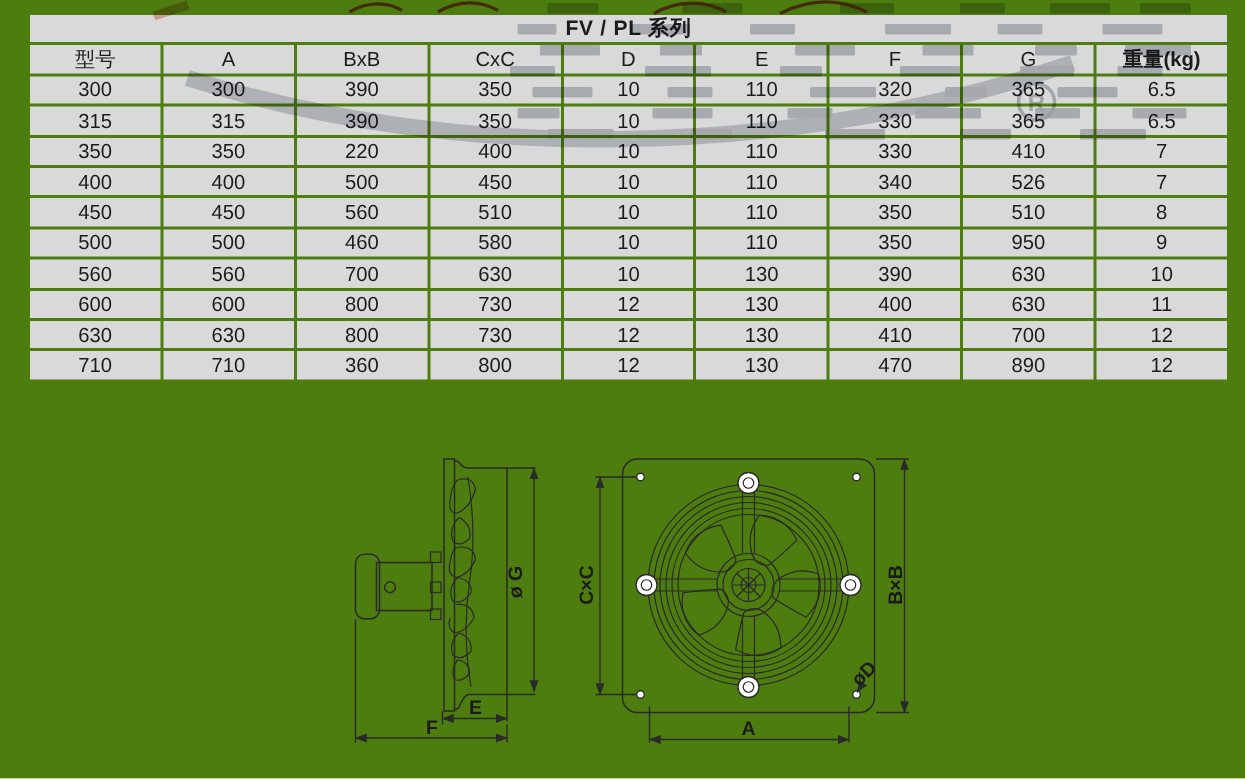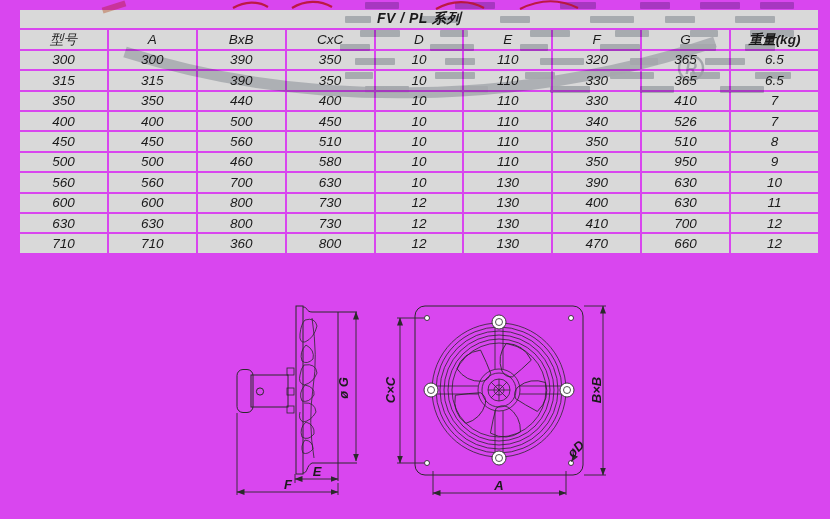--- a/index.html
+++ b/index.html
@@ -4,22 +4,22 @@
 <style>
   :root{
     --row-bg:#d9d9d9;
     --text:#1b1b1b;
     --line:#2a2a2a;
     --wm-gray:#b7bbc2;
     --wm-red:#da4534;
   }
   html,body{margin:0;padding:0;background:#fff;}
   .page{
-    position:relative;width:830px;height:519px;background:#d946ef;overflow:hidden;
-    font-family:"Liberation Sans","DejaVu Sans",sans-serif;color:var(--text);font-style:italic;
+    position:relative;width:830px;height:519px;background:#4d7c0f;overflow:hidden;
+    font-family:"Liberation Sans","DejaVu Sans",sans-serif;color:var(--text);
   }
   
   .spec-table-wrap{position:absolute;left:18px;top:8px;width:802px;}
   table.spec{
     width:100%;border-collapse:separate;border-spacing:2px;table-layout:fixed;
   }
   table.spec td,table.spec th{
     background:var(--row-bg);height:18.4px;padding:0;text-align:center;
     font-size:13.5px;font-weight:400;color:var(--text);white-space:nowrap;overflow:hidden;
   }
@@ -92,21 +92,21 @@
             <td>350</td>
             <td>10</td>
             <td>110</td>
             <td>330</td>
             <td>365</td>
             <td>6.5</td>
           </tr>
           <tr>
             <td>350</td>
             <td>350</td>
-            <td>440</td>
+            <td>220</td>
             <td>400</td>
             <td>10</td>
             <td>110</td>
             <td>330</td>
             <td>410</td>
             <td>7</td>
           </tr>
           <tr>
             <td>400</td>
             <td>400</td>
@@ -174,21 +174,21 @@
             <td>12</td>
           </tr>
           <tr>
             <td>710</td>
             <td>710</td>
             <td>360</td>
             <td>800</td>
             <td>12</td>
             <td>130</td>
             <td>470</td>
-            <td>660</td>
+            <td>890</td>
             <td>12</td>
           </tr>
         </tbody>
     </table>
   </div>
 
   <svg class="drawings" viewBox="0 295 830 224">
     <defs>
       <marker id="arrE" markerWidth="9" markerHeight="8" refX="7.5" refY="3" orient="auto" markerUnits="userSpaceOnUse">
         <path d="M0,0 L8,3 L0,6 Z" fill="#2a2a2a"></path>

